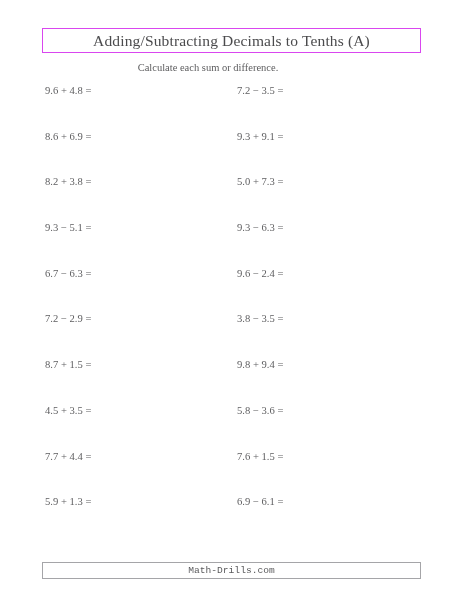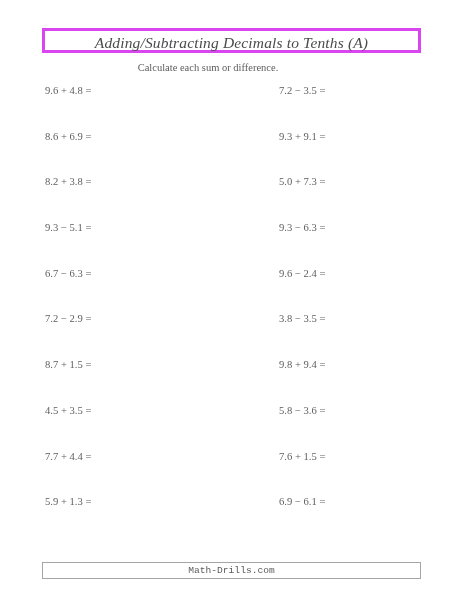--- a/index.html
+++ b/index.html
@@ -26,23 +26,22 @@
   }
 
   
   .title-box {
     position: absolute;
     left: 42px;
     top: 28px;
     width: 379px;
     height: 25px;
     box-sizing: border-box;
-    border: 3px solid #d946ef;
+    border: 1px solid #d946ef;
     background: #ffffff;
-    font-style: italic;
   }
   .title-text {
     display: block;
     width: 100%;
     text-align: center;
     font-size: 15.5px;
     line-height: 23px;
     letter-spacing: 0.15px;
     color: #4b4b4d;
     white-space: nowrap;
@@ -72,21 +71,21 @@
   }
   .cell {
     position: absolute;
     top: 0;
     font-size: 10.6px;
     line-height: 14px;
     color: #5e5e60;
     white-space: nowrap;
   }
   .cell.col-left  { left: 36px; }
-  .cell.col-right { left: 228px; margin-left: 42px; }
+  .cell.col-right { left: 228px; }
 
   
   .footer-box {
     position: absolute;
     left: 42px;
     top: 562px;
     width: 379px;
     height: 17px;
     box-sizing: border-box;
     border: 1px solid #a5a5a8;

